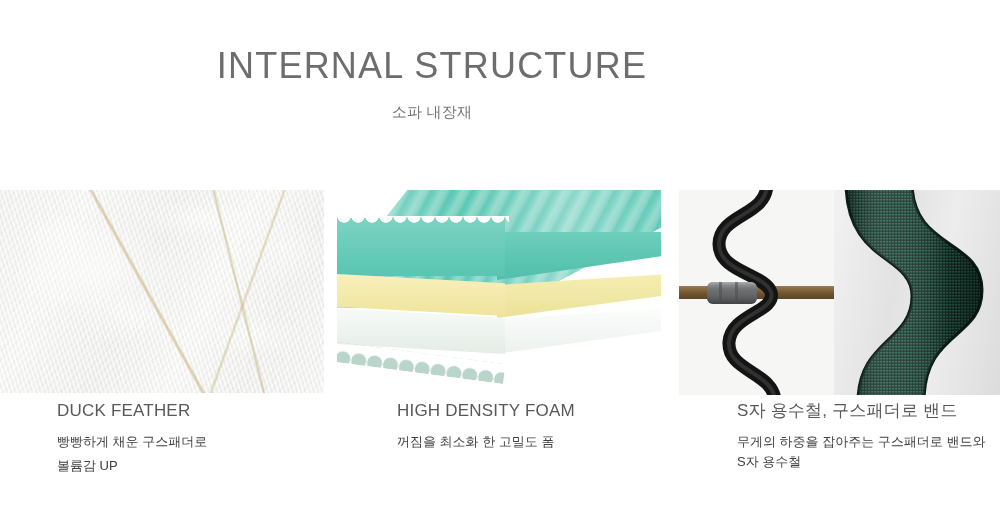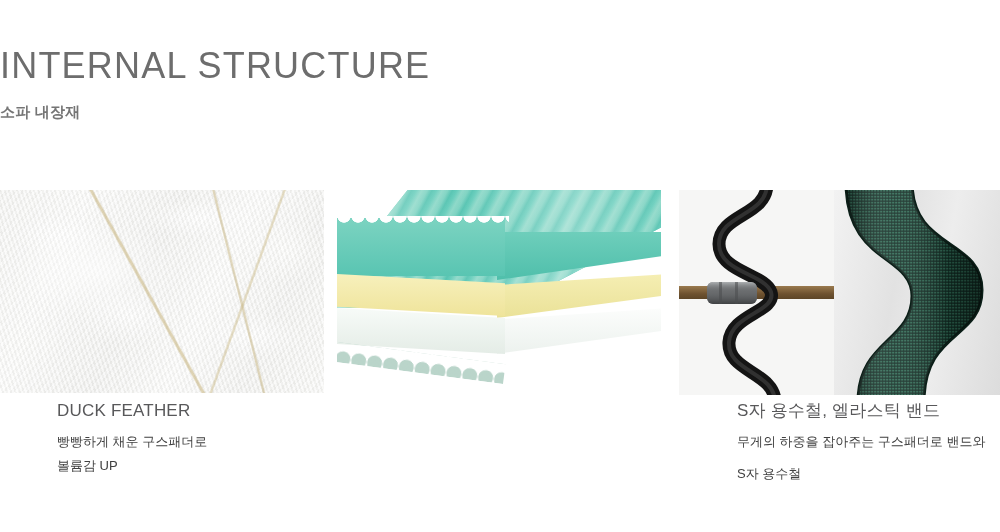--- a/index.html
+++ b/index.html
@@ -5,33 +5,33 @@
   * { margin:0; padding:0; box-sizing:border-box; }
   html, body {
     width:1000px; height:532px;
     background:#ffffff;
     font-family:"Liberation Sans","DejaVu Sans",sans-serif;
     overflow:hidden;
   }
   .page { position:relative; width:1000px; height:532px; background:#fff; }
 
   
-  .header { position:absolute; top:0; left:0; width:864px; }
+  .header { position:absolute; top:0; left:0; width:864px; text-align:center; }
   .main-title {
     margin-top:46px;
     font-size:36px;
     font-weight:400;
     letter-spacing:1.2px;
     color:#6d6d6d;
     line-height:40px;
   }
   .sub-title {
     margin-top:16px;
     font-size:15px;
-    font-weight:700;
+    font-weight:400;
     letter-spacing:0.2px;
     color:#757575;
     line-height:20px;
   }
 
   
   .panels { position:absolute; top:190px; left:0; width:1000px; height:210px; }
   .panel { position:absolute; top:0; height:205px; }
   .p1 { left:0;   width:324px; }
   .p2 { left:337px; width:324px; }
@@ -254,22 +254,24 @@
 
   <div class="captions">
 
     <div class="cap c1">
       <div class="cap-title">DUCK FEATHER</div>
       <div class="cap-desc">빵빵하게 채운 구스패더로</div>
       <div class="cap-desc" style="margin-top:4px">볼륨감 UP</div>
     </div>
 
     <div class="cap c2">
+      <div class="cap-title">HIGH DENSITY FOAM</div>
+      <div class="cap-desc">꺼짐을 최소화 한 고밀도 폼</div>
     </div>
 
     <div class="cap c3">
-      <div class="cap-title">S자 용수철, 엘라스틱 밴드</div>
+      <div class="cap-title">S자 용수철, 구스패더로 밴드</div>
       <div class="cap-desc">무게의 하중을 잡아주는 구스패더로 밴드와</div>
-      <div class="cap-desc" style="margin-top:12px">S자 용수철</div>
+      <div class="cap-desc" style="margin-top:0">S자 용수철</div>
     </div>
 
   </div>
 </div>
 
 </body></html>

